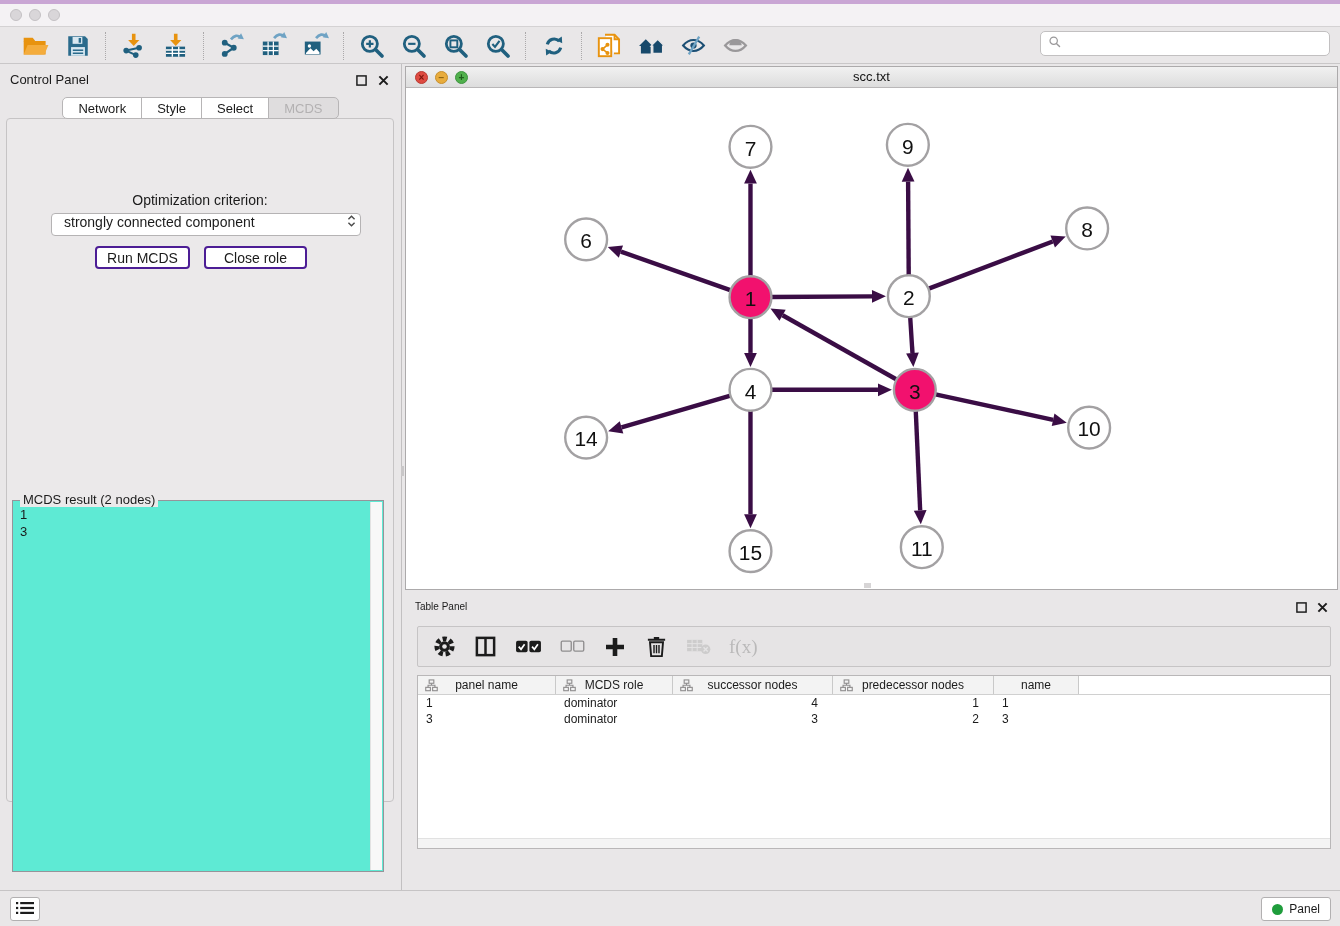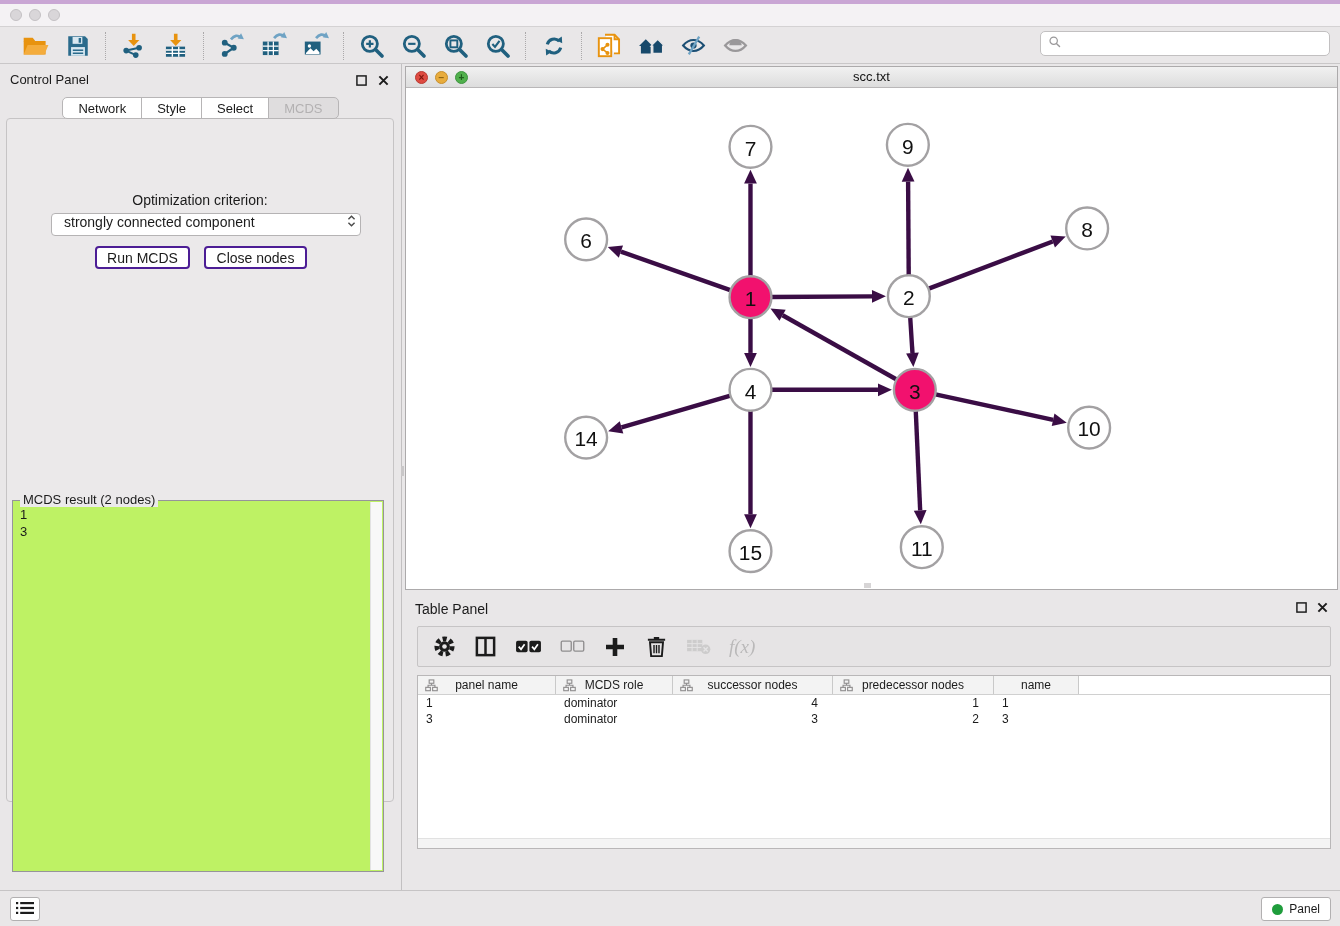--- a/index.html
+++ b/index.html
@@ -25,40 +25,40 @@
 .cp-tabs{position:absolute;left:0;right:0;top:33px;z-index:2}
 .tab{height:22px;line-height:21px;padding:0 15px;font-size:13px;color:#1B1B1B;background:#fff;border:1px solid #B7B5B6;margin-left:-1px;cursor:pointer;white-space:nowrap}
 .tab:first-child{border-radius:5px 0 0 5px;margin-left:0}
 .tab:last-child{border-radius:0 5px 5px 0}
 .tab.selected{background:#DFDDDE;color:#B3B1B2}
 .cp-content{position:absolute;left:6px;right:7px;top:54px;height:684px;background:#EBE9EA;border:1px solid #C6C4C5;border-radius:4px}
 .opt-label{position:absolute;left:0;right:0;top:73px;text-align:center;font-size:14px;color:#1B1B1B}
 .dropdown{position:absolute;left:44px;top:94px;width:310px;height:23px;background:#fff;border:1px solid #B5B3B4;border-radius:4px;display:flex;padding:0 4px 0 12px;cursor:pointer}
 .dropdown .dd-text{flex:1;font-size:14px;color:#1B1B1B}
 .cp-btn{position:absolute;top:127px;height:23px;background:#fff;border:2px solid #4c1d95;border-radius:4px;font-size:14px;color:#1B1B1B;font-family:inherit;cursor:pointer}
-.result-box{position:absolute;left:12px;top:436px;width:372px;height:372px;border:1px solid #96949A;background:#bef264}
+.result-box{position:absolute;left:12px;top:436px;width:372px;height:372px;border:1px solid #96949A;background:#5eead4}
 .result-legend{position:absolute;top:-9px;left:7px;background:#EBE9EA;padding:0 3px;font-size:13px;color:#1B1B1B}
 .result-lines{position:absolute;left:0;top:2px;right:14px;bottom:0;padding:3px 7px;font-size:13px;line-height:17px;color:#1B1B1B;overflow:hidden}
 .result-scroll{position:absolute;right:1px;top:1px;bottom:1px;width:12px;background:#F8F8F8;border-left:1px solid #E2E2E2}
 
 .net-window{position:absolute;left:405px;top:66px;width:933px;height:524px;border:1px solid #ACAAAB;background:#fff}
 .net-titlebar{position:relative;height:21px;background:linear-gradient(#F1F1F1,#DDDDDD);border-bottom:1px solid #B9B7B8}
 .net-title{text-align:center;font-size:13px;line-height:20px;color:#111}
 .net-dot{position:absolute;top:4px;width:13px;height:13px;border-radius:50%;font-size:10px;line-height:12px;text-align:center;font-weight:700;cursor:pointer}
 .net-canvas{position:absolute;top:21px;left:0;right:0;bottom:0;background:#fff}
 .net-canvas svg{width:100%;height:100%;display:block}
 .resize-dot{position:absolute;left:458px;bottom:1px;width:7px;height:5px;background:#D7D5D6}
 .v-handle{position:absolute;left:401px;top:466px;width:3px;height:10px;background:#C9C7C8}
 
 .table-panel{position:absolute;left:405px;top:592px;width:935px;height:294px;background:#E9E7E8}
-.tp-title{position:absolute;left:10px;top:9px;font-size:14px;color:#1B1B1B}
+.tp-title{position:absolute;left:10px;top:9px;font-size:10px;color:#1B1B1B}
 .tp-toolbar{position:absolute;left:12px;right:9px;top:34px;height:41px;background:#E6E4E5;border:1px solid #C6C4C5;border-radius:2px;display:flex;align-items:center;gap:18px;padding-left:15px}
 .tp-btn{background:none;border:none;padding:0;display:flex;align-items:center;justify-content:center;height:30px;cursor:pointer}
 .tp-btn.disabled{filter:grayscale(1) opacity(.5);cursor:default}
-.fx-glyph{font-family:"Liberation Serif","DejaVu Serif",serif;font-style:italic;font-size:19px;color:#8F8D8E}
+.fx-glyph{font-family:"Liberation Serif","DejaVu Serif",serif;font-size:19px;color:#8F8D8E}
 .tp-table{position:absolute;left:12px;right:9px;top:83px;height:174px;background:#fff;border:1px solid #B9B7B8}
 .table-head{display:flex;height:19px;border-bottom:1px solid #D0D0D0}
 .th{position:relative;background:#F3F3F3;border-right:1px solid #C9C9C9;font-size:12px;color:#1B1B1B;display:flex;align-items:center;justify-content:center;cursor:pointer}
 .th-icon{position:absolute;left:7px;top:3px}
 .th-filler{flex:1;background:#fff}
 .tr{display:flex;height:16px}
 .td{font-size:12px;color:#1B1B1B;line-height:16px;cursor:default}
 .td.align-left{padding-left:8px;text-align:left}
 .td.align-right{padding-right:15px;text-align:right}
 .table-hscroll{position:absolute;left:0;right:0;bottom:0;height:10px;background:#F4F4F4;border-top:1px solid #E1E1E1}
@@ -265,21 +265,21 @@
   <div class="cp-content">
     <div class="opt-label">Optimization criterion:</div>
     <div class="dropdown">
       <span class="dd-text">strongly connected component</span>
       <span><svg viewBox="0 0 10 16" width="9" height="14">
             <path d="M1.5 6L5 2.5 8.5 6" fill="none" stroke="#4A4A4A" stroke-width="1.6"></path>
             <path d="M1.5 10L5 13.5 8.5 10" fill="none" stroke="#4A4A4A" stroke-width="1.6"></path>
           </svg></span>
     </div>
     <button class="cp-btn" style="left:88px;width:95px">Run MCDS</button>
-    <button class="cp-btn" style="left:197px;width:103px">Close nodes</button>
+    <button class="cp-btn" style="left:197px;width:103px">Close role</button>
   </div>
   <div class="result-box">
     <span class="result-legend">MCDS result (2 nodes)</span>
     <div class="result-lines">
         <div>1</div>
         <div>3</div>
       </div>
     <div class="result-scroll"></div>
   </div>
 </div>

